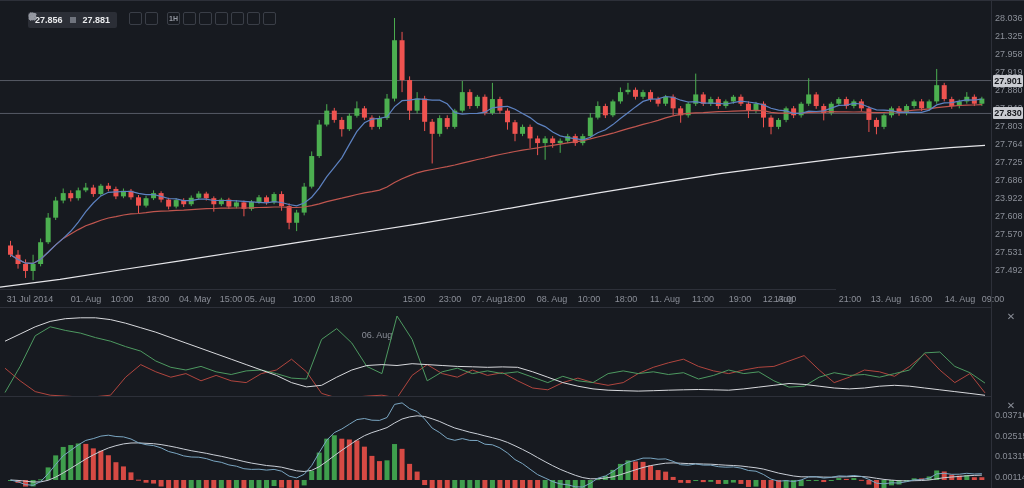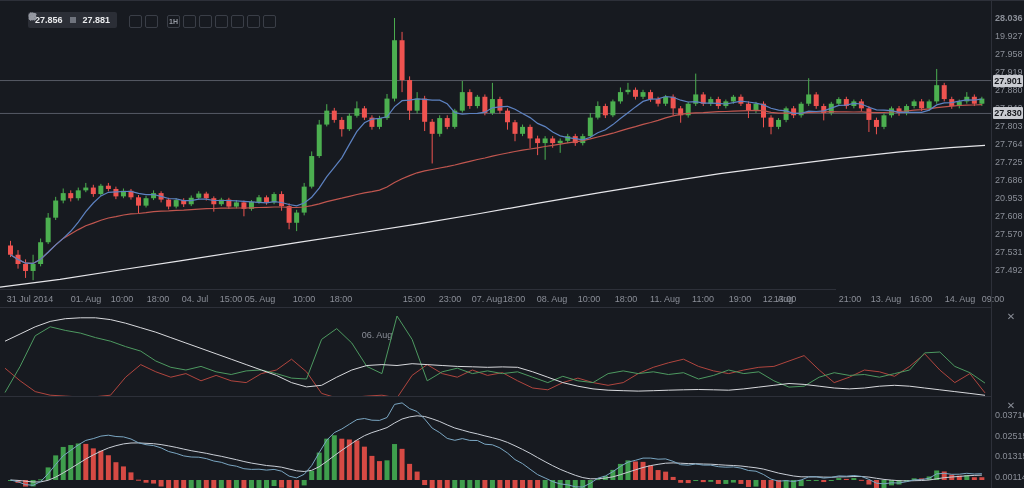--- a/index.html
+++ b/index.html
@@ -18,21 +18,21 @@
   #adx-axis{top:306px;height:89px;}
   #macd-axis{top:395px;height:93px;}
   .ptick{position:absolute;left:3px;font-size:9px;color:var(--axis-text);z-index:1;white-space:nowrap;}
   .pbadge{position:absolute;left:1px;width:30px;height:12px;line-height:12px;text-align:center;font-size:9px;
           font-weight:bold;background:var(--badge-bg);color:var(--badge-text);border-radius:1px;z-index:2;}
   .pane-label{position:absolute;top:4px;left:10px;font-size:9.5px;color:var(--label-text);z-index:5;white-space:nowrap;}
   .pane-label .vals{margin-left:5px;}
   .pane-close{position:absolute;left:1004px;width:14px;height:14px;font-size:10px;color:var(--axis-text);
               text-align:center;line-height:14px;cursor:pointer;z-index:6;}
   #adx-close{top:309px;} #macd-close{top:398px;}
-  .toolbar{position:absolute;top:11px;left:28px;display:flex;align-items:flex-end;z-index:5;}
+  .toolbar{position:absolute;top:11px;left:28px;display:flex;align-items:flex-start;z-index:5;}
   .quote{display:flex;align-items:center;background:var(--quote-bg);border-radius:2px;height:16px;padding:0 7px;gap:7px;cursor:pointer;}
   .quote .px{font-size:9px;font-weight:bold;color:var(--quote-fg);}
   .sq{width:6px;height:6px;background:#70747e;display:inline-block;}
   .tbtn{width:13px;height:13px;margin-left:3px;background:transparent;border:1px solid var(--btn-border);
         border-radius:2px;color:var(--btn-fg);padding:0;display:flex;align-items:center;justify-content:center;cursor:pointer;}
   .tbtn svg{width:9px;height:9px;display:block;stroke:currentColor;fill:none;stroke-width:1.6;stroke-linecap:round;stroke-linejoin:round;}
   .tbtn.first{margin-left:12px;}
   .tbtn.gap{margin-left:9px;}
   .tf{font-size:7px;font-weight:bold;color:var(--btn-fg);letter-spacing:0;}
 </style>
@@ -368,21 +368,21 @@
           </svg>
       </button>
     </div>
   </div>
 
   <div id="time-axis">
       <div class="ttick" style="left: 30px;">31 Jul 2014</div>
       <div class="ttick" style="left: 86px;">01. Aug</div>
       <div class="ttick" style="left: 122px;">10:00</div>
       <div class="ttick" style="left: 158px;">18:00</div>
-      <div class="ttick" style="left: 195px;">04. Jul</div>
+      <div class="ttick" style="left: 195px;">04. May</div>
       <div class="ttick" style="left: 231px;">15:00</div>
       <div class="ttick" style="left: 260px; text-align: center;">05. Aug</div>
       <div class="ttick" style="left: 304px;">10:00</div>
       <div class="ttick" style="left: 341px;">18:00</div>
       <div class="ttick" style="left: 377px; margin-top: 36px;">06. Aug</div>
       <div class="ttick" style="left: 414px;">15:00</div>
       <div class="ttick" style="left: 450px;">23:00</div>
       <div class="ttick" style="left: 487px;">07. Aug</div>
       <div class="ttick" style="left: 514px;">18:00</div>
       <div class="ttick" style="left: 552px;">08. Aug</div>
@@ -540,31 +540,31 @@
         <rect x="964.3100000000001" y="78.12170844267717" width="5" height="4.878291557322825" fill="#3f9e4d"></rect>
         <rect x="971.84" y="80.23634333546947" width="5" height="2.7636566645305294" fill="#d64a44"></rect>
         <rect x="979.37" y="80.23688343796786" width="5" height="2.7631165620321383" fill="#d64a44"></rect>
         <polyline points="10.5,83.0 18.0,83.4 25.6,84.2 33.1,85.0 40.6,84.9 48.1,83.3 55.7,80.1 63.2,75.9 70.7,71.4 78.3,66.7 85.8,62.0 93.3,57.9 100.9,54.2 108.4,51.0 115.9,48.7 123.5,46.9 131.0,46.0 138.5,45.9 146.0,46.3 153.6,46.7 161.1,47.6 168.6,48.9 176.2,50.4 183.7,52.1 191.2,53.7 198.8,55.0 206.3,56.3 213.8,57.9 221.3,59.3 228.9,61.0 236.4,62.7 243.9,64.5 251.5,66.1 259.0,67.3 266.5,68.5 274.1,69.2 281.6,70.2 289.1,72.0 296.6,73.8 304.2,74.5 311.7,73.3 319.2,69.7 326.8,64.4 334.3,58.7 341.8,53.3 349.4,48.1 356.9,43.0 364.4,38.7 371.9,35.6 379.5,33.2 387.0,30.6 394.5,26.0 402.1,22.0 409.6,19.9 417.1,18.8 424.7,19.5 432.2,21.8 439.7,24.5 447.2,27.9 454.8,31.0 462.3,33.1 469.8,35.2 477.4,36.9 484.9,38.9 492.4,40.7 499.9,42.7 507.5,45.4 515.0,48.8 522.5,52.4 530.1,56.3 537.6,60.6 545.1,64.7 552.7,68.7 560.2,72.3 567.7,75.4 575.3,78.3 582.8,80.6 590.3,81.8 597.8,81.7 605.4,81.1 612.9,79.8 620.4,77.7 628.0,75.2 635.5,72.8 643.0,70.5 650.6,68.6 658.1,67.3 665.6,66.2 673.1,65.9 680.7,66.2 688.2,66.6 695.7,66.7 703.3,67.0 710.8,67.2 718.3,67.7 725.9,68.2 733.4,68.5 740.9,69.0 748.4,69.9 756.0,70.8 763.5,72.1 771.0,74.1 778.6,76.1 786.1,77.6 793.6,79.0 801.1,79.8 808.7,79.8 816.2,79.8 823.7,80.1 831.3,80.2 838.8,79.9 846.3,79.8 853.9,79.5 861.4,79.5 868.9,80.1 876.5,81.3 884.0,82.4 891.5,83.1 899.0,83.7 906.6,83.9 914.1,83.7 921.6,83.5 929.2,83.0 936.7,81.8 944.2,80.7 951.8,80.0 959.3,79.4 966.8,78.8 974.3,78.4 981.9,78.1" fill="none" stroke="#c9ced6" stroke-width="1"></polyline>
         <polyline points="10.5,83.0 18.0,84.8 25.6,87.6 33.1,88.3 40.6,84.6 48.1,76.8 55.7,67.5 63.2,58.8 70.7,53.4 78.3,47.9 85.8,43.4 93.3,41.6 100.9,39.1 108.4,38.2 115.9,39.5 123.5,39.9 131.0,42.0 138.5,45.8 146.0,47.7 153.6,48.6 161.1,50.9 168.6,54.5 176.2,56.4 183.7,58.9 191.2,60.0 198.8,60.2 206.3,61.6 213.8,64.0 221.3,65.3 228.9,67.9 236.4,69.2 243.9,71.7 251.5,72.4 259.0,72.2 266.5,73.1 274.1,72.4 281.6,74.2 289.1,79.1 296.6,80.9 304.2,77.3 311.7,68.5 319.2,55.6 326.8,43.1 334.3,35.6 341.8,32.0 349.4,27.2 356.9,22.6 364.4,21.5 371.9,23.2 379.5,23.4 387.0,20.5 394.5,7.4 402.1,5.9 409.6,11.6 417.1,14.5 424.7,22.1 432.2,31.1 439.7,35.6 447.2,41.4 454.8,43.3 462.3,41.6 469.8,43.4 477.4,43.5 484.9,47.2 492.4,47.8 499.9,50.9 507.5,56.0 515.0,62.6 522.5,66.6 530.1,72.2 537.6,77.6 545.1,81.0 552.7,84.6 560.2,86.9 567.7,87.8 575.3,89.8 582.8,90.0 590.3,86.3 597.8,81.2 605.4,79.0 612.9,74.6 620.4,69.4 628.0,65.1 635.5,63.3 643.0,61.1 650.6,61.1 658.1,62.2 665.6,61.9 673.1,64.3 680.7,67.7 688.2,68.2 695.7,67.0 703.3,68.1 710.8,68.1 718.3,69.7 725.9,70.2 733.4,69.9 740.9,71.1 748.4,73.5 756.0,74.2 763.5,77.5 771.0,82.1 778.6,84.2 786.1,83.6 793.6,84.5 801.1,83.0 808.7,79.9 816.2,79.8 823.7,81.1 831.3,80.4 838.8,78.9 846.3,79.2 853.9,78.5 861.4,79.4 868.9,82.4 876.5,86.2 884.0,86.8 891.5,85.8 899.0,86.0 906.6,84.7 914.1,82.8 921.6,82.6 929.2,81.2 936.7,76.9 944.2,76.3 951.8,77.3 959.3,77.2 966.8,76.3 974.3,77.0 981.9,76.7" fill="none" stroke="#7aa6c2" stroke-width="1"></polyline>
       </svg>
   </div>
 
   <div id="axis-divider"></div>
   <div class="vaxis" id="main-axis">
-      <div class="ptick" style="top: 12px; font-weight: bold;">28.036</div>
-      <div class="ptick" style="top: 30.0687px;">19.927</div>
+      <div class="ptick" style="top: 12px;">28.036</div>
+      <div class="ptick" style="top: 30.0687px;">21.325</div>
       <div class="ptick" style="top: 48.1374px;">27.958</div>
       <div class="ptick" style="top: 66.2061px;">27.919</div>
       <div class="ptick" style="top: 84.2748px;">27.880</div>
       <div class="ptick" style="top: 101.88px;">27.842</div>
       <div class="ptick" style="top: 119.949px;">27.803</div>
       <div class="ptick" style="top: 138.018px;">27.764</div>
       <div class="ptick" style="top: 156.086px;">27.725</div>
       <div class="ptick" style="top: 174.155px;">27.686</div>
-      <div class="ptick" style="top: 192.224px;">20.953</div>
+      <div class="ptick" style="top: 192.224px;">23.922</div>
       <div class="ptick" style="top: 210.292px;">27.608</div>
       <div class="ptick" style="top: 227.898px;">27.570</div>
       <div class="ptick" style="top: 245.966px;">27.531</div>
       <div class="ptick" style="top: 264.035px;">27.492</div>
       <div class="pbadge" style="top: 73.5455px;">27.901</div>
       <div class="pbadge" style="top: 106.44px;">27.830</div>
     </div>
   <div class="vaxis" id="macd-axis">
       <div class="ptick" style="top: 14.0476px;">0.03716</div>
       <div class="ptick" style="top: 34.7169px;">0.02515</div>

